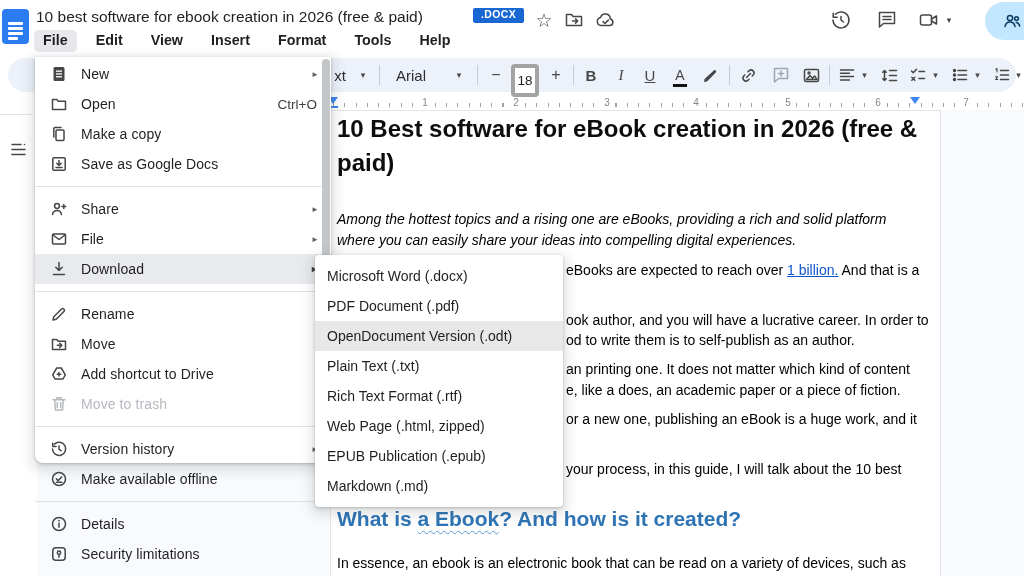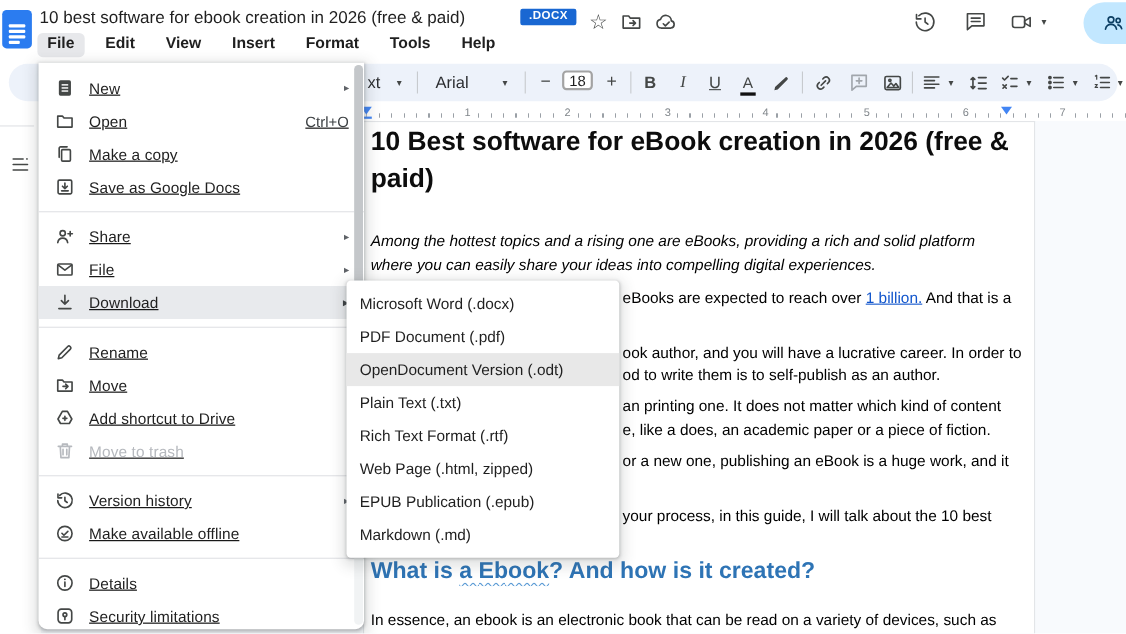--- a/index.html
+++ b/index.html
@@ -18,21 +18,21 @@
   
   .menubar { position:absolute; left:34px; top:30px; display:flex; gap:10px;font-weight:bold; }
   .menu-item { font-size:14.3px; color:#1f1f1f; padding:2px 9px 4px; border-radius:5px; }
   .menu-item.open { background:#e7e8eb; }
 
   
   .toolbar { position:absolute; left:8px; top:58px; width:1008px; height:34px; background:#edf2fa; border-radius:17px; z-index:4; }
   .tool { position:absolute; top:0; height:34px; display:flex; align-items:center; justify-content:center; color:#444746; }
   .tsep { position:absolute; top:7px; width:1px; height:20px; background:#c7cace; }
   .tool-txt { font-size:15px; color:#2c2e31; }
-  .size-box { position:absolute; top:6px; width:28px; height:18px; border:2px solid #a3a3a3; border-radius:4px; background:#fff; display:flex; align-items:center; justify-content:center; font-size:13.5px; color:#1f1f1f; }
+  .size-box { position:absolute; top:6px; width:28px; height:33px; border:4px solid #a3a3a3; border-radius:4px; background:#fff; display:flex; align-items:center; justify-content:center; font-size:13.5px; color:#1f1f1f; }
   .fmt { font-size:15px; color:#444746; }
   .fmt.b { font-weight:bold; }
   .fmt.i { font-style:italic; font-family:"Liberation Serif", serif; }
   .fmt.u { text-decoration:underline; }
   .acolor { position:relative; font-size:14px; color:#444746; }
   .acolor::after { content:""; position:absolute; left:-2px; right:-2px; bottom:-4px; height:3px; background:#111; }
 
   
   .ruler { position:absolute; left:37px; top:93px; width:987px; height:17px; background:#fff; z-index:3; }
   .ticks { position:absolute; left:296px; bottom:3px; width:691px; height:4px;
@@ -45,23 +45,23 @@
   .canvas { position:absolute; left:37px; top:110px; width:987px; height:466px; background:#f8fafd; z-index:1; }
   .page { position:absolute; left:330px; top:110px; width:611px; height:466px; background:#fff; border:1px solid #e3e5e8; border-bottom:none; z-index:1; }
   .dtext { position:absolute; color:#000; font-size:14px; line-height:21px; z-index:2; white-space:nowrap; }
   .dwrap { white-space:normal; }
   .doc-h1 { position:absolute; left:337px; top:112px; width:588px; font-size:24px; line-height:34px; color:#0d0d0d; z-index:2; }
   .doc-h2 { position:absolute; left:337px; top:507px; font-size:21px; color:#2e74b5; z-index:2; white-space:nowrap; }
   .wavy { text-decoration:underline; text-decoration-style:wavy; text-decoration-color:#5b9bd5; text-underline-offset:4px; text-decoration-thickness:1px; }
   .dlink { color:#1155cc; text-decoration:underline; }
 
   
-  .file-menu { position:absolute; left:35px; top:57px; width:296px; height:515px; background:#fff;
+  .file-menu { position:absolute; left:35px; top:57px; width:296px; height:406px; background:#fff;
                border-radius:0 0 8px 8px; box-shadow:0 1px 3px rgba(60,64,67,.3), 0 4px 12px 4px rgba(60,64,67,.15);
-               padding-top:8px; z-index:10;text-decoration:underline; }
+               padding-top:2px; z-index:10; }
   .mi { height:30px; display:flex; align-items:center; padding-left:15px; position:relative; }
   .mi.hl { background:#e8eaed; }
   .mic { width:18px; height:18px; margin-right:13px; flex:0 0 18px; display:flex; align-items:center; justify-content:center; }
   .mil { font-size:14px; color:#1f1f1f; letter-spacing:.1px; }
   .mi.dis .mil { color:#b6b9be; }
   .mshort { margin-left:auto; margin-right:14px; font-size:13.5px; color:#3c4043; }
   .marr { position:absolute; right:12px; font-size:8px; color:#5f6368; }
   .mdiv { height:1px; background:#e0e2e5; margin:7px 0; }
   .menu-scrollbar { position:absolute; right:1px; top:2px; bottom:4px; width:8px; background:#f1f3f4; border-radius:4px; }
   .menu-thumb { position:absolute; top:0; width:8px; height:222px; background:#c4c7ca; border-radius:4px; }

